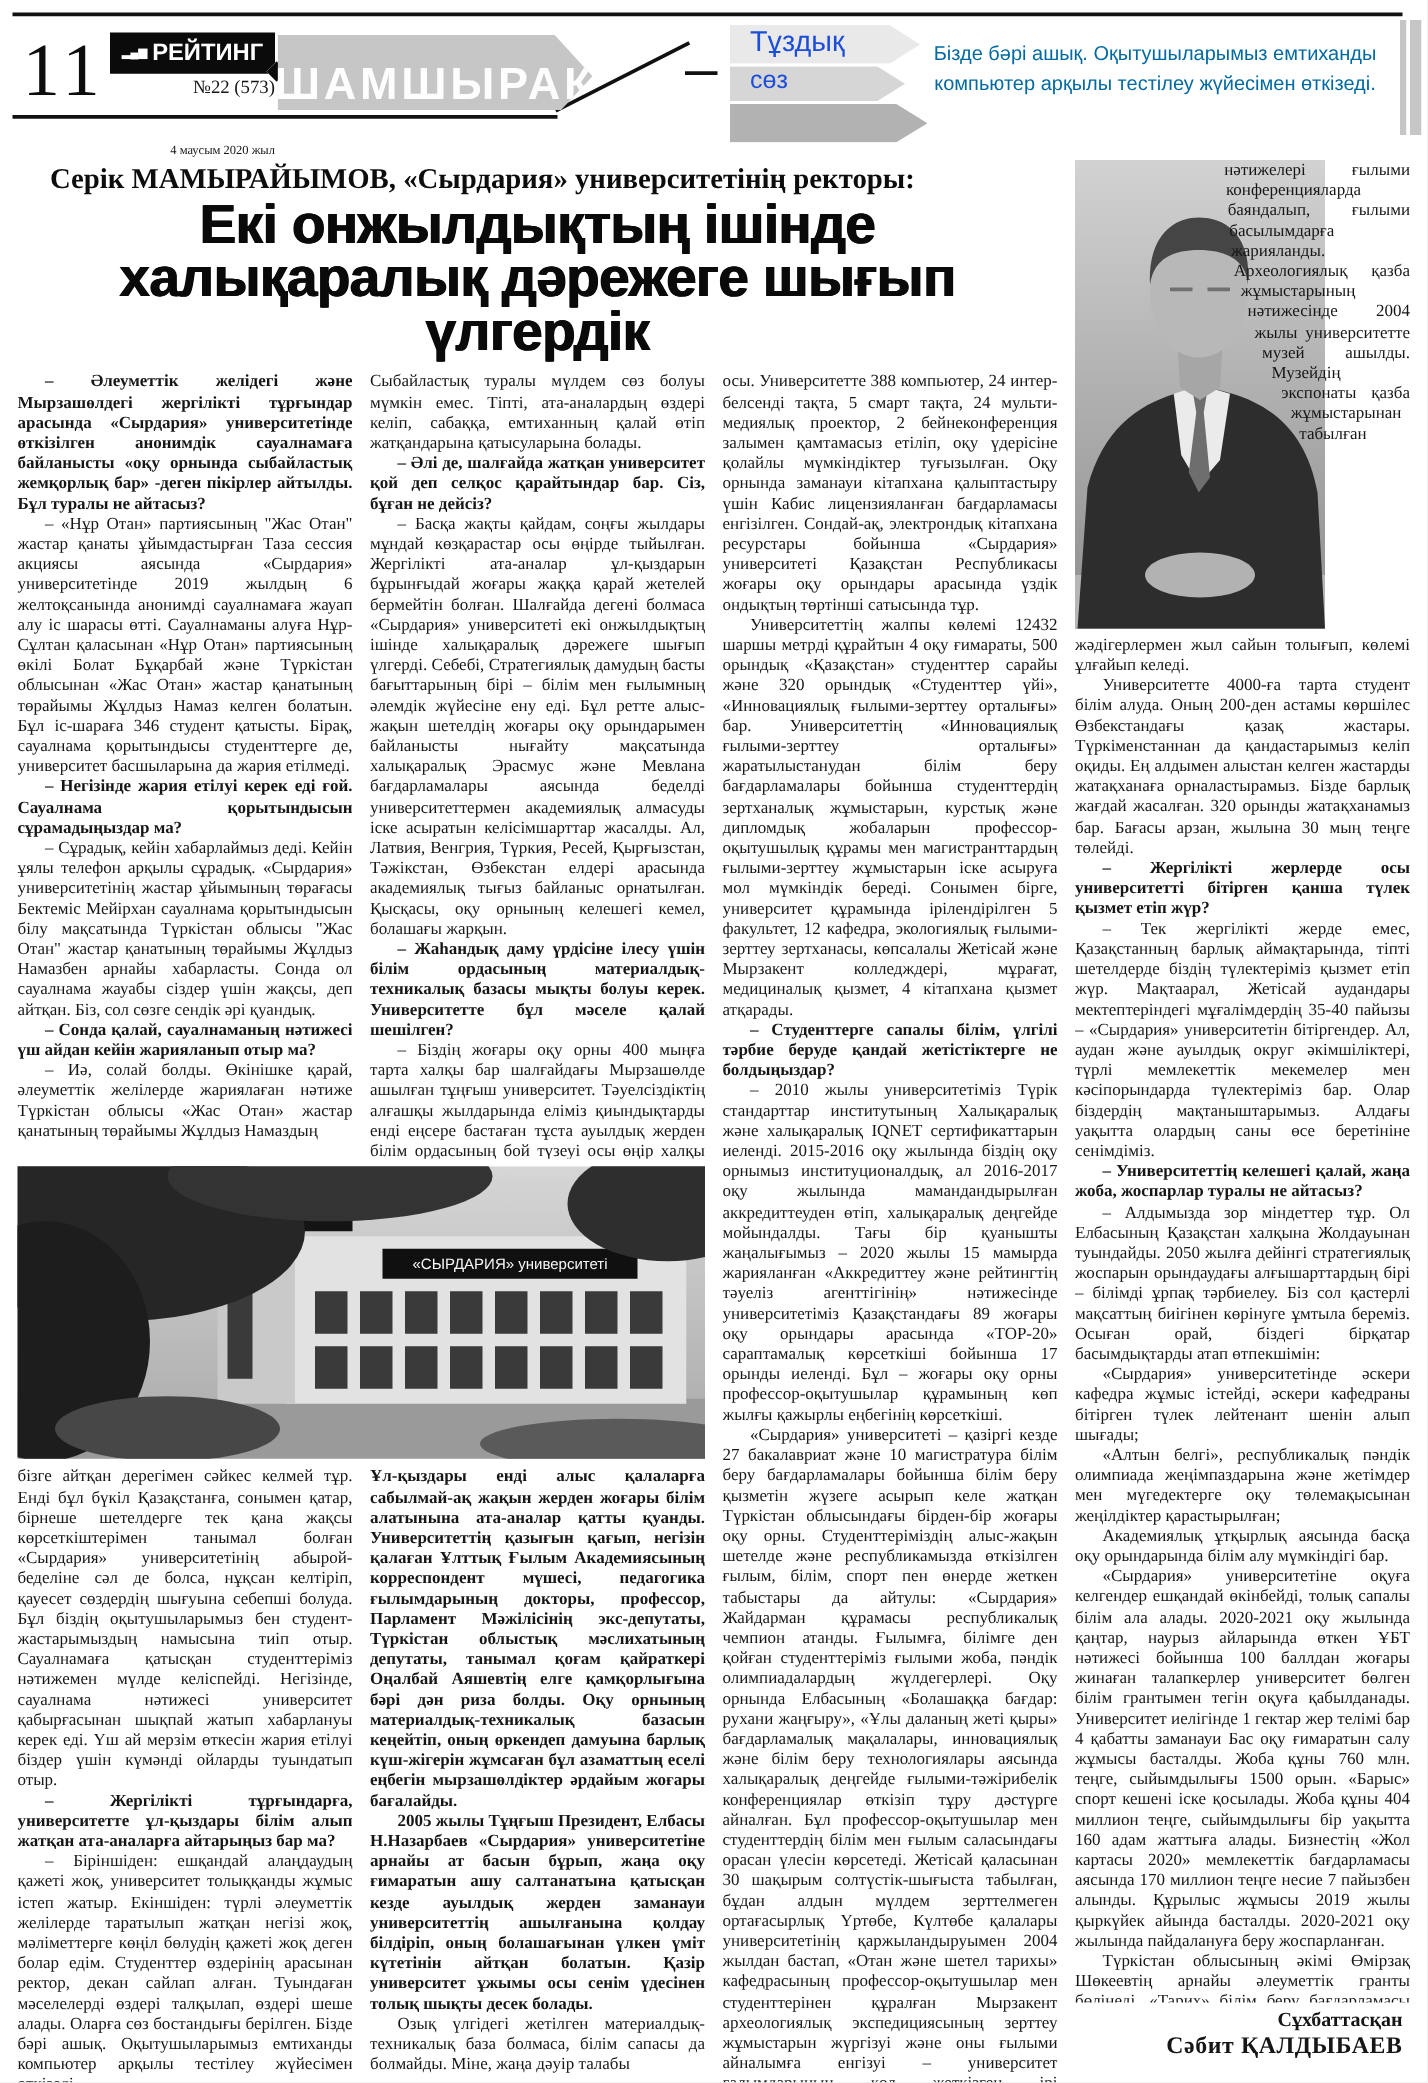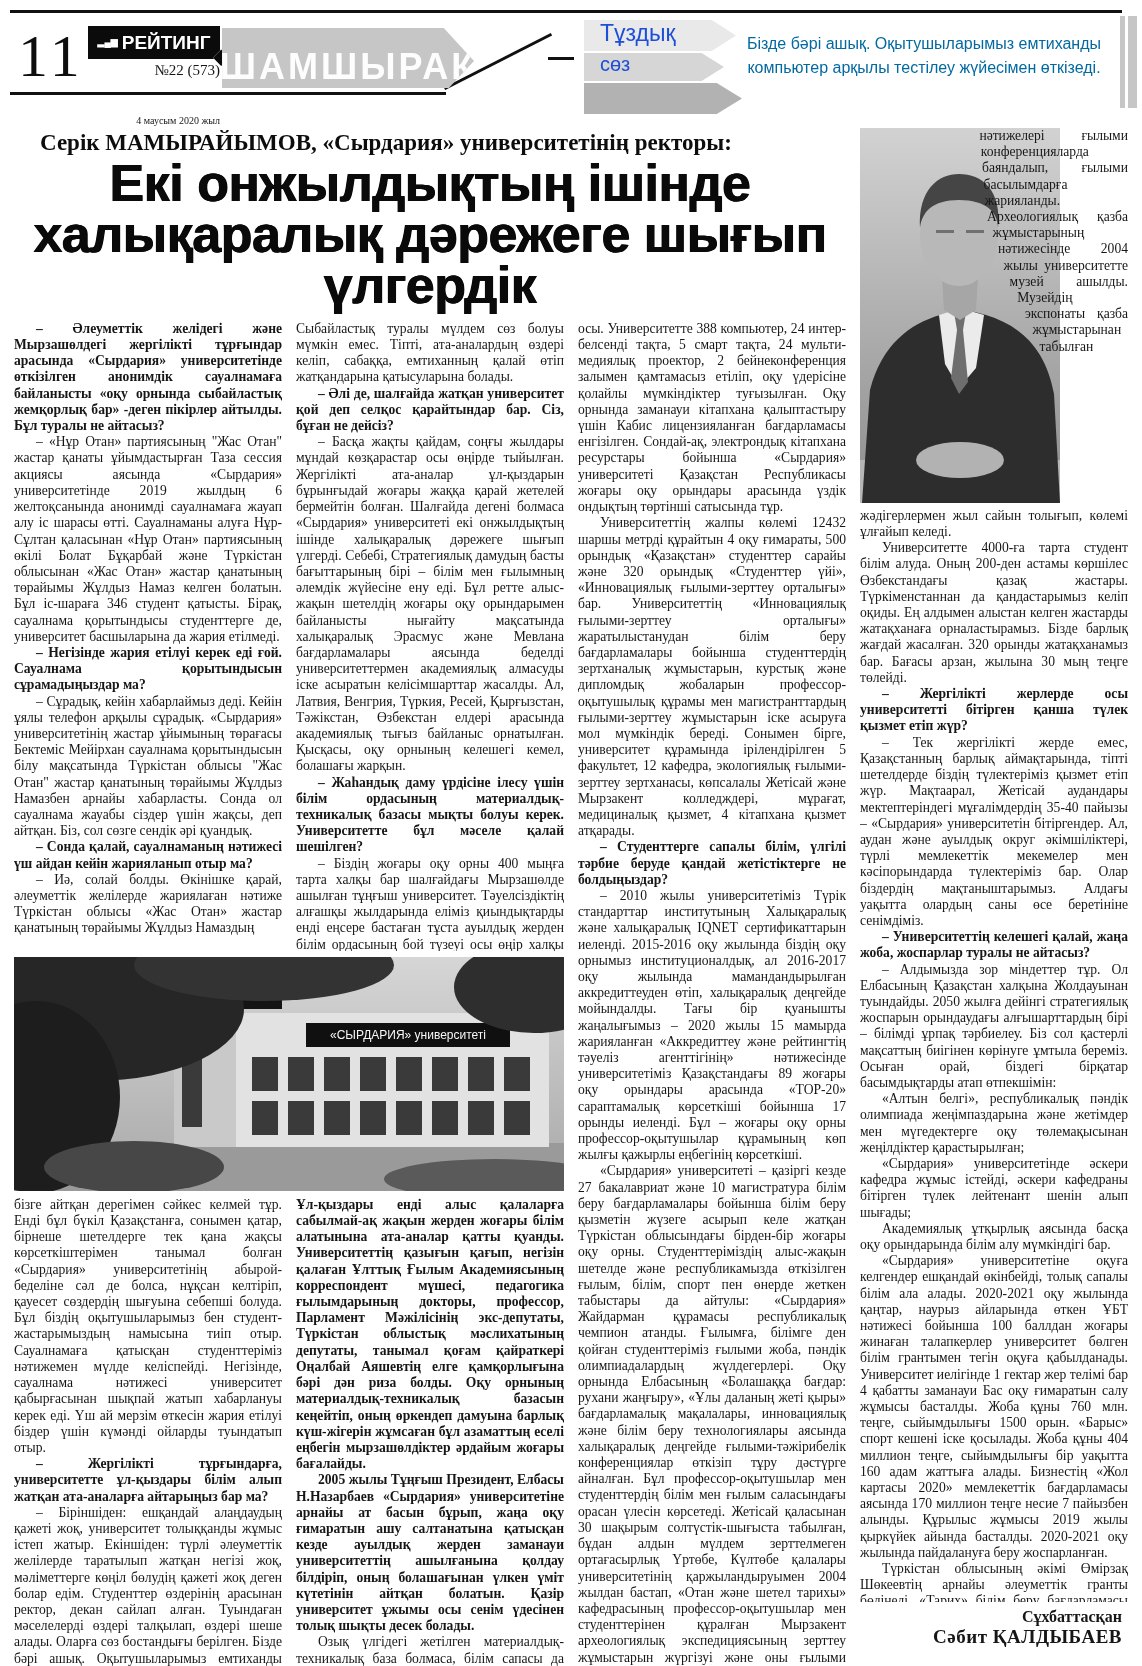--- a/index.html
+++ b/index.html
@@ -31,21 +31,21 @@
   .chev-3{left:584px;top:83px;width:158px;height:31px;background:#b2b2b2;}
   .pull-quote{position:absolute;left:736px;top:32px;width:376px;text-align:center;
         font-family:"Liberation Sans",sans-serif;font-size:16px;line-height:1.5;color:#0369a1;}
   .edge-bars{position:absolute;left:1120px;top:16px;display:flex;gap:3px;}
   .edge-bars i{display:block;height:92px;background:#c6c6c6;}
   .edge-bars i:first-child{width:5px;} .edge-bars i:last-child{width:9px;}
   
   .left-zone{position:absolute;left:14px;top:128px;width:832px;}
   .kicker{font-size:23px;font-weight:700;text-indent:26px;margin:2px 0 2px 0;color:#0d0d0d;}
   .title{margin:2px 0 10px 0;text-align:center;font-family:"Liberation Sans",sans-serif;
-         font-weight:700;font-size:52px;line-height:0.98;letter-spacing:-0.5px;color:#0a0a0a;
+         font-weight:700;font-size:44px;line-height:0.98;letter-spacing:-0.5px;color:#0a0a0a;
          text-shadow:0.5px 0 #0a0a0a,-0.5px 0 #0a0a0a;}
   
   .cols3{display:grid;grid-template-columns:repeat(3,1fr);grid-template-rows:630px 246px auto;
          column-gap:14px;height:1400px;}
   .cell{overflow:hidden;}
   .c1top{grid-area:1/1/2/2;} .c2top{grid-area:1/2/2/3;}
   .building{grid-area:2/1/3/3;margin:6px 0;}
   .c1bot{grid-area:3/1/4/2;} .c2bot{grid-area:3/2/4/3;}
   .c3col{grid-area:1/3/4/4;overflow:hidden;}
   .cell p,.c3col p,.col4-text p{margin:0;font-size:13.6px;line-height:16.2px;text-align:justify;
@@ -221,22 +221,22 @@
           <rect x="106" y="102" width="18" height="3" fill="#707070"></rect>
           <ellipse cx="100" cy="332" rx="44" ry="18" fill="#b2b2b2"></ellipse>
         </svg>
       </figure>
       <p class="cont">нәтижелері ғылыми конференцияларда баяндалып, ғылыми басылымдарға жарияланды. Археологиялық қазба жұмыстарының нәтижесінде 2004 жылы университетте музей ашылды. Музейдің экспонаты қазба жұмыстарынан табылған жәдігерлермен жыл сайын толығып, көлемі ұлғайып келеді.</p>
       <p>Университетте 4000-ға тарта студент білім алуда. Оның 200-ден астамы көршілес Өзбекстандағы қазақ жастары. Түркіменстаннан да қандастарымыз келіп оқиды. Ең алдымен алыстан келген жастарды жатақханаға орналастырамыз. Бізде барлық жағдай жасалған. 320 орынды жатақханамыз бар. Бағасы арзан, жылына 30 мың теңге төлейді.</p>
       <p class="q">– Жергілікті жерлерде осы университетті бітірген қанша түлек қызмет етіп жүр?</p>
       <p>– Тек жергілікті жерде емес, Қазақстанның барлық аймақтарында, тіпті шетелдерде біздің түлектеріміз қызмет етіп жүр. Мақтаарал, Жетісай аудандары мектептеріндегі мұғалімдердің 35-40 пайызы – «Сырдария» университетін бітіргендер. Ал, аудан және ауылдық округ әкімшіліктері, түрлі мемлекеттік мекемелер мен кәсіпорындарда түлектеріміз бар. Олар біздердің мақтаныштарымыз. Алдағы уақытта олардың саны өсе беретініне сенімдіміз.</p>
       <p class="q">– Университеттің келешегі қалай, жаңа жоба, жоспарлар туралы не айтасыз?</p>
       <p>– Алдымызда зор міндеттер тұр. Ол Елбасының Қазақстан халқына Жолдауынан туындайды. 2050 жылға дейінгі стратегиялық жоспарын орындаудағы алғышарттардың бірі – білімді ұрпақ тәрбиелеу. Біз сол қастерлі мақсаттың биігінен көрінуге ұмтыла береміз. Осыған орай, біздегі бірқатар басымдықтарды атап өтпекшімін:</p>
+      <p>«Сырдария» университетінде әскери кафедра жұмыс істейді, әскери кафедраны бітірген түлек лейтенант шенін алып шығады;</p>
       <p>«Алтын белгі», республикалық пәндік олимпиада жеңімпаздарына және жетімдер мен мүгедектерге оқу төлемақысынан жеңілдіктер қарастырылған;</p>
-      <p>«Сырдария» университетінде әскери кафедра жұмыс істейді, әскери кафедраны бітірген түлек лейтенант шенін алып шығады;</p>
       <p>Академиялық ұтқырлық аясында басқа оқу орындарында білім алу мүмкіндігі бар.</p>
       <p>«Сырдария» университетіне оқуға келгендер ешқандай өкінбейді, толық сапалы білім ала алады. 2020-2021 оқу жылында қаңтар, наурыз айларында өткен ҰБТ нәтижесі бойынша 100 баллдан жоғары жинаған талапкерлер университет бөлген білім грантымен тегін оқуға қабылданады. Университет иелігінде 1 гектар жер телімі бар 4 қабатты заманауи Бас оқу ғимаратын салу жұмысы басталды. Жоба құны 760 млн. теңге, сыйымдылығы 1500 орын. «Барыс» спорт кешені іске қосылады. Жоба құны 404 миллион теңге, сыйымдылығы бір уақытта 160 адам жаттыға алады. Бизнестің «Жол картасы 2020» мемлекеттік бағдарламасы аясында 170 миллион теңге несие 7 пайызбен алынды. Құрылыс жұмысы 2019 жылы қыркүйек айында басталды. 2020-2021 оқу жылында пайдалануға беру жоспарланған.</p>
       <p>Түркістан облысының әкімі Өмірзақ Шөкеевтің арнайы әлеуметтік гранты бөлінеді. «Тарих» білім беру бағдарламасы бойынша философия докторы (PhD) докторантура ашуға дайындық жұмыстары жүргізілуде. Тоғыз бакалавриат білім беру бағдарламаларын ашу үшін Білім және ғылым министрлігіне тиісті құжаттар жіберілді.</p>
     </div>
     <div class="byline">
       <div class="byline-role">Сұхбаттасқан</div>
       <div class="byline-name">Сәбит ҚАЛДЫБАЕВ</div>
     </div>
   </aside>
 

